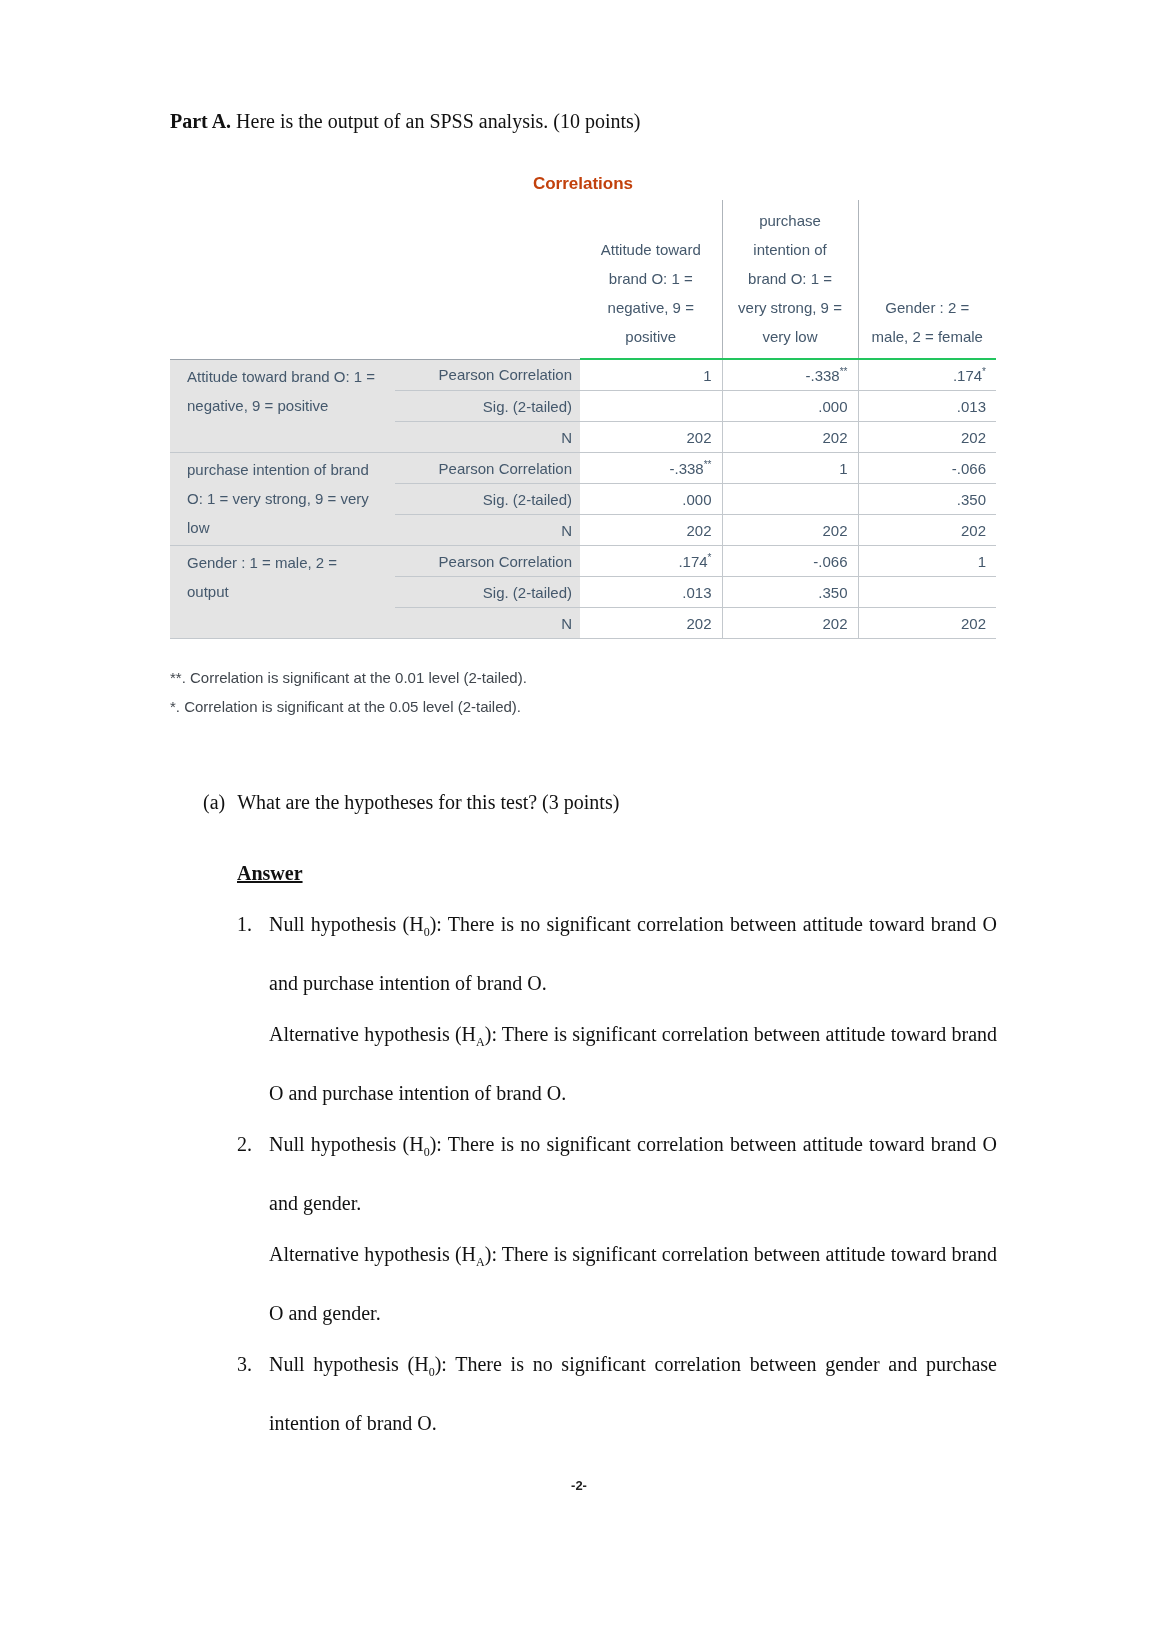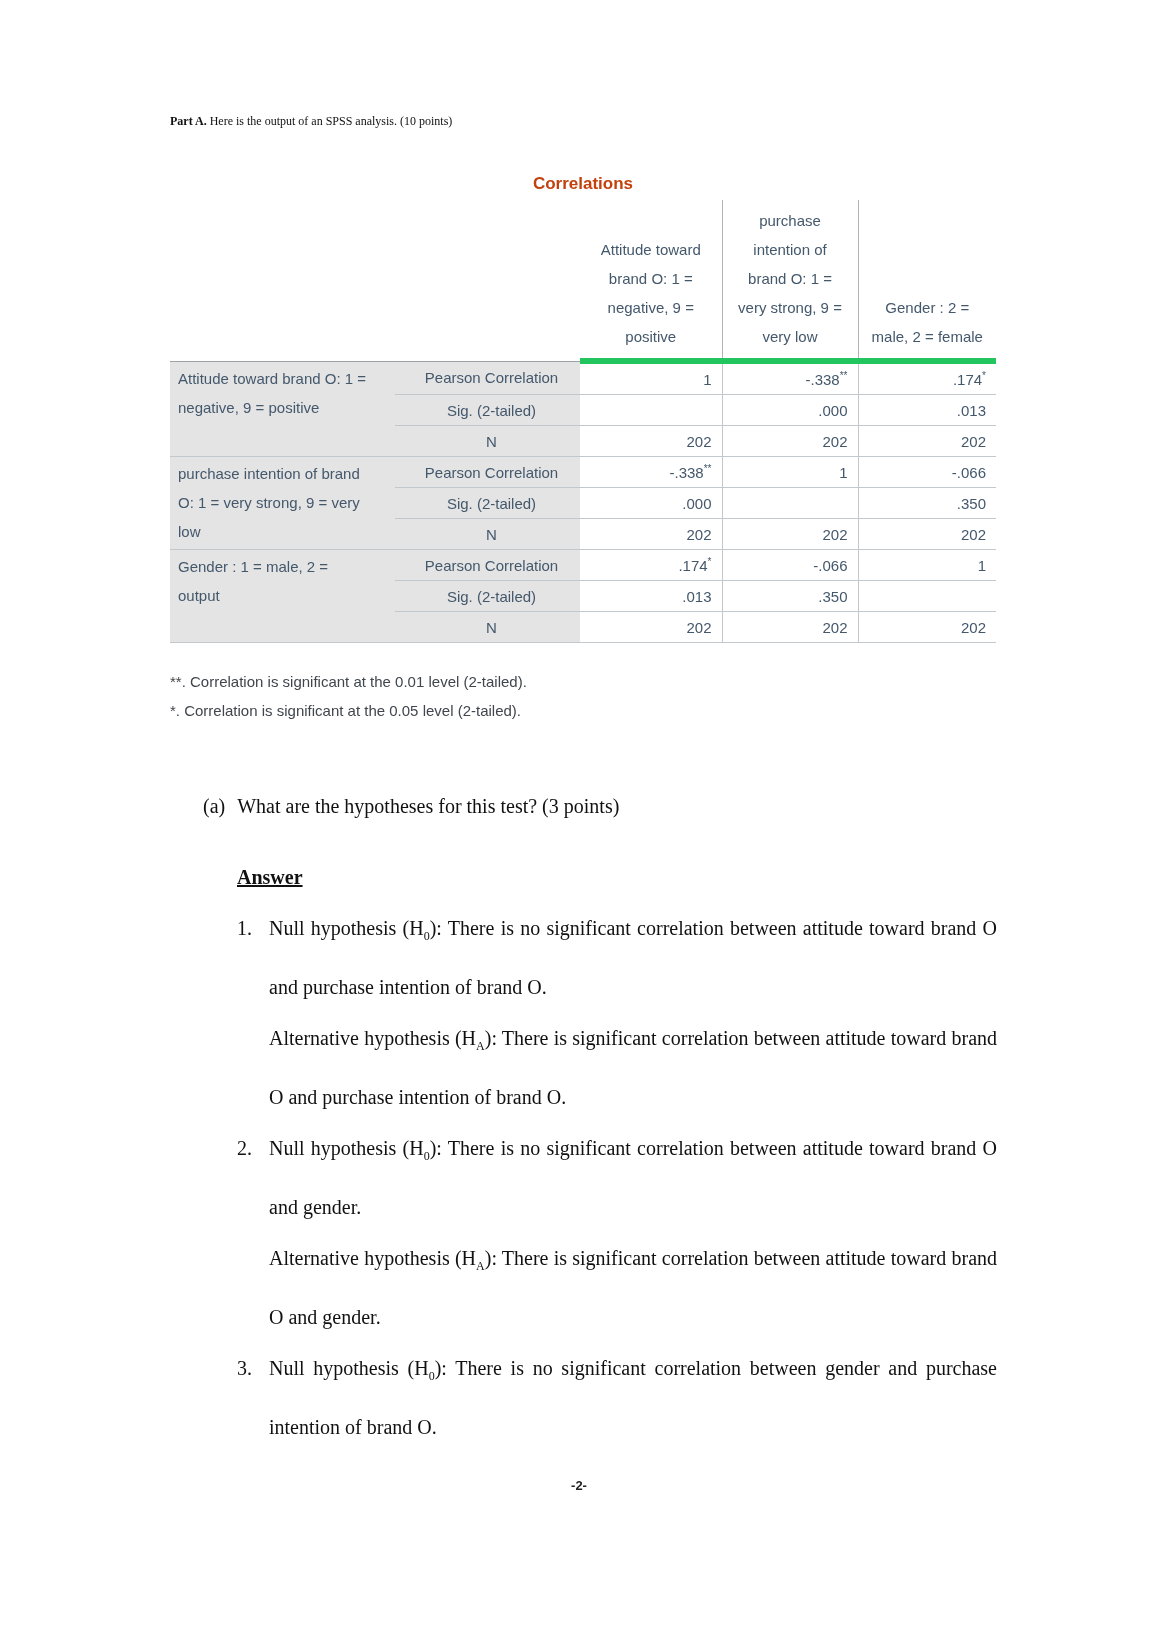--- a/index.html
+++ b/index.html
@@ -7,21 +7,21 @@
     position: relative;
     width: 1158px;
     height: 1638px;
     background: #ffffff;
     font-family: "Liberation Serif", serif;
     color: #111111;
     overflow: hidden;
   }
   .content { position: absolute; left: 170px; top: 0; width: 826px; }
 
-  .part-line { margin-top: 108px; font-size: 12px; line-height: 26px; }
+  .part-line { margin-top: 108px; font-size: 20px; line-height: 26px; }
   .part-label { font-weight: bold; }
 
   
   .tbl-title {
     margin-top: 40px;
     text-align: center;
     font-weight: bold;
     font-size: 17px;
     color: #c2410c;
     font-family: "Liberation Sans", sans-serif;
@@ -31,32 +31,32 @@
     margin-top: 6px;
     table-layout: fixed;
     width: 826px;
     font-size: 15px;
     font-family: "Liberation Sans", sans-serif;
     color: #44586C;
   }
   table.corr td, table.corr th { font-weight: normal; }
   .corner { border-bottom: 1px solid #99A1A9; }
   .colhead {
-    border-bottom: 6px solid #22c55e;
+    border-bottom: 2px solid #22c55e;
     vertical-align: bottom;
     text-align: center;
     padding: 6px 4px 7px 4px;
   }
   .colhead span { display: block; line-height: 29px; }
   .vline { border-left: 1px solid #AEB4BA; }
 
   table.corr tbody td { border-bottom: 1px solid #C3C8CD; height: 30px; }
-  .varlabel { background: #E4E4E4; vertical-align: top; padding: 2px 6px 2px 8px; text-align: left; }
+  .varlabel { background: #E4E4E4; vertical-align: top; padding: 2px 6px 2px 17px; text-align: left; }
   .varlabel span { display: block; line-height: 29px; }
-  .stat { background: #E4E4E4; padding: 0 2px 0 10px; text-align: center; }
+  .stat { background: #E4E4E4; padding: 0 8px 0 10px; text-align: right; }
   .num { text-align: right; padding: 0 10px; background: #ffffff; }
   .c2, .c3 { border-left: 1px solid #C3C8CD; }
   sup.mark { font-size: 10px; line-height: 0; }
 
   .footnotes {
     margin-top: 24px;
     font-size: 15px;
     line-height: 29px;
     color: #40464D;
     font-family: "Liberation Sans", sans-serif;

